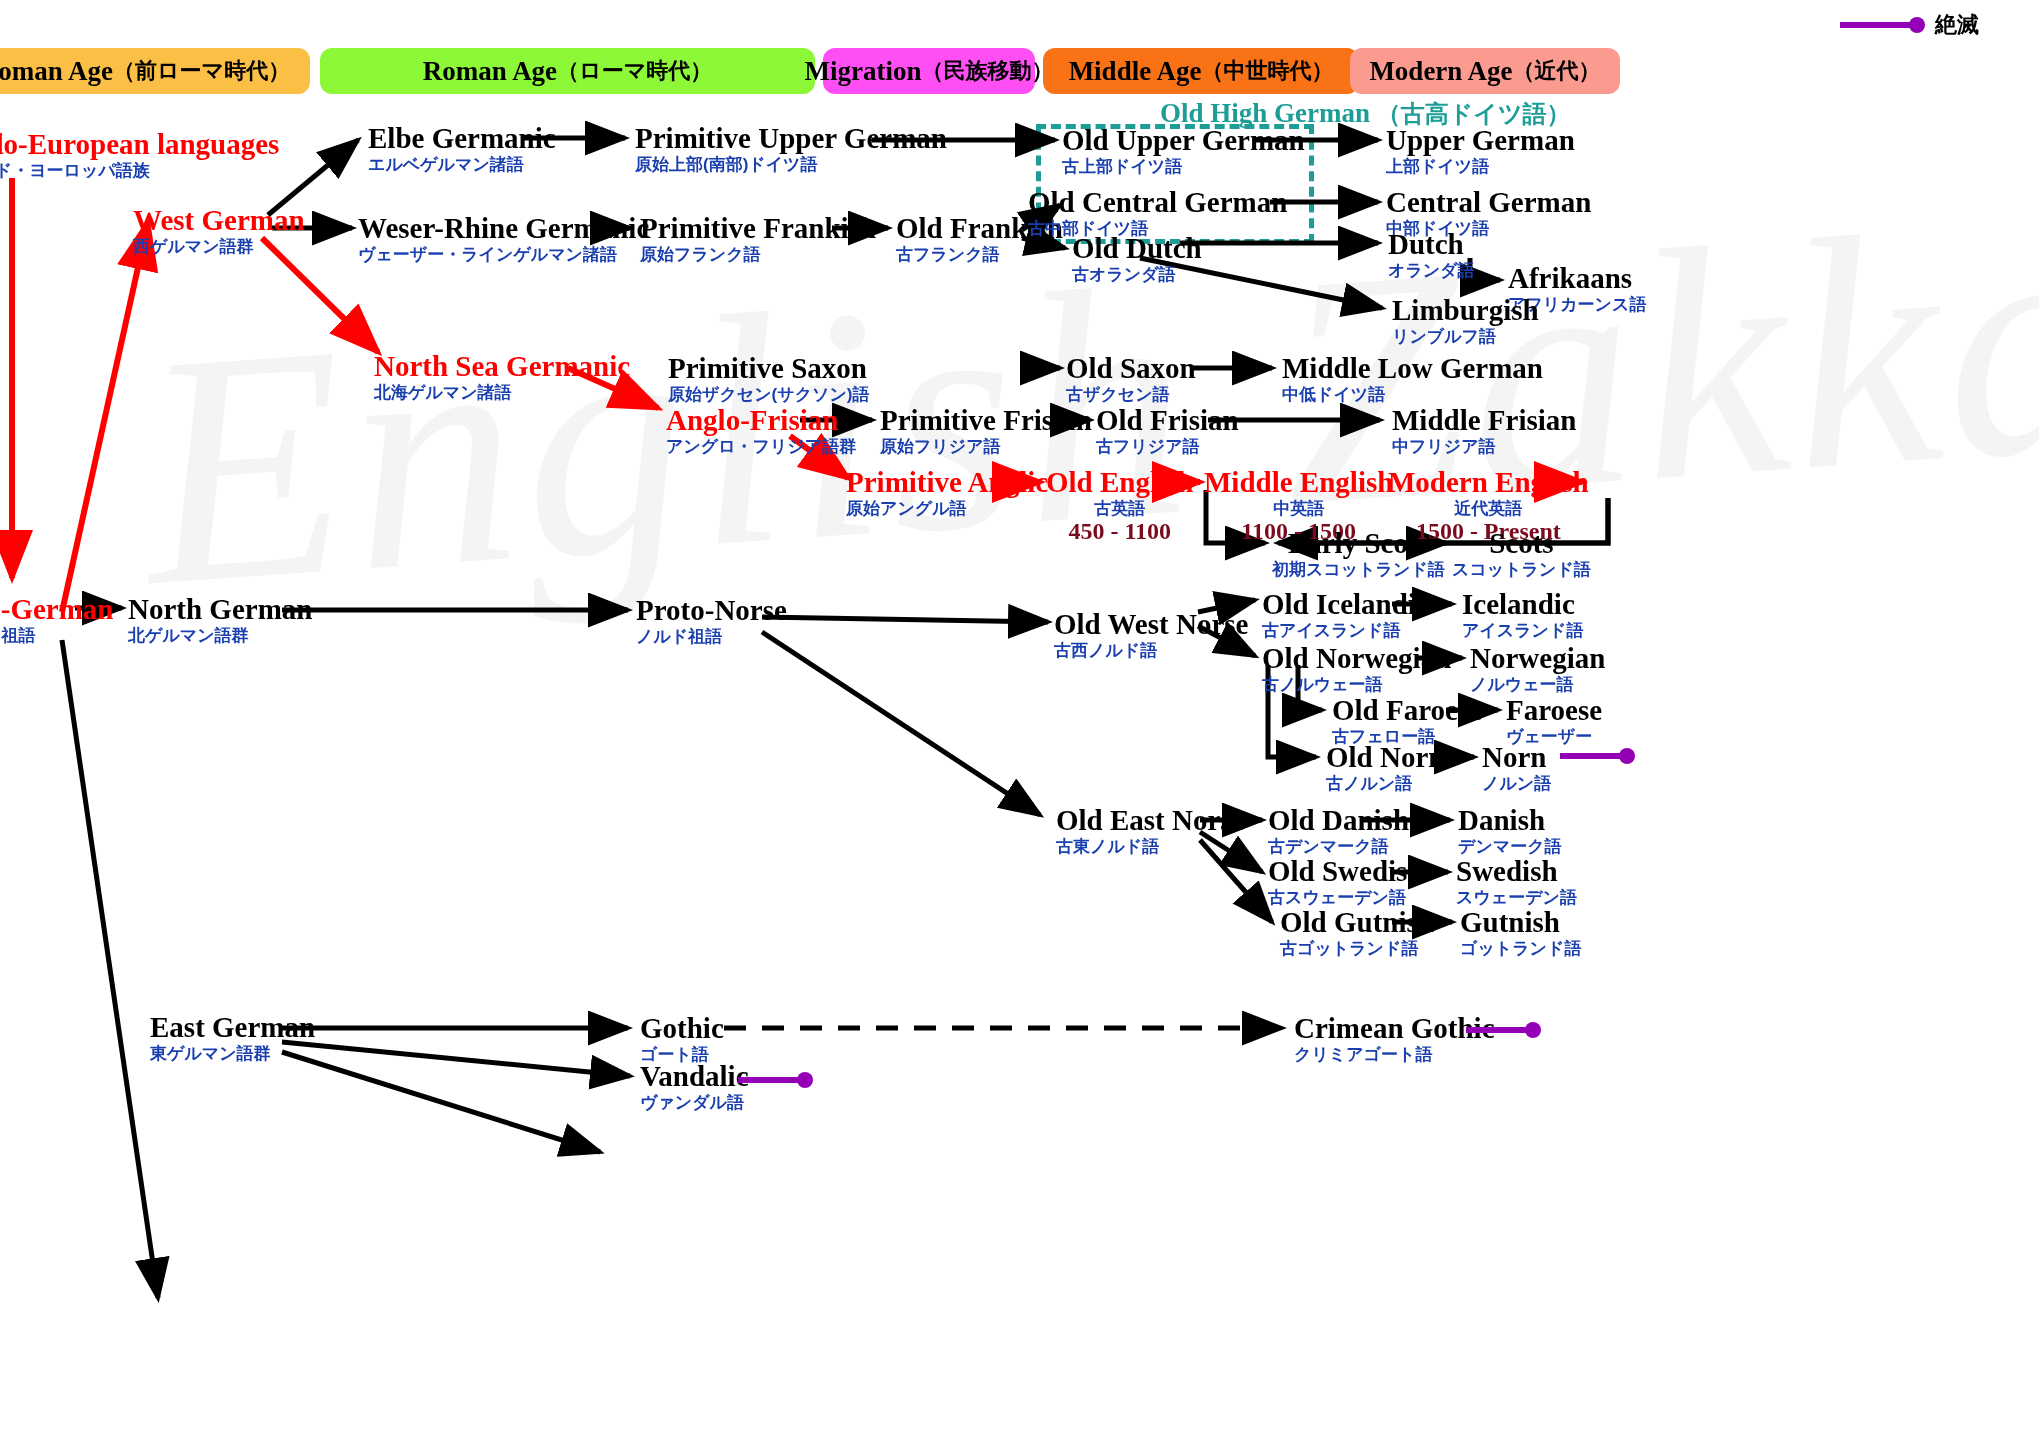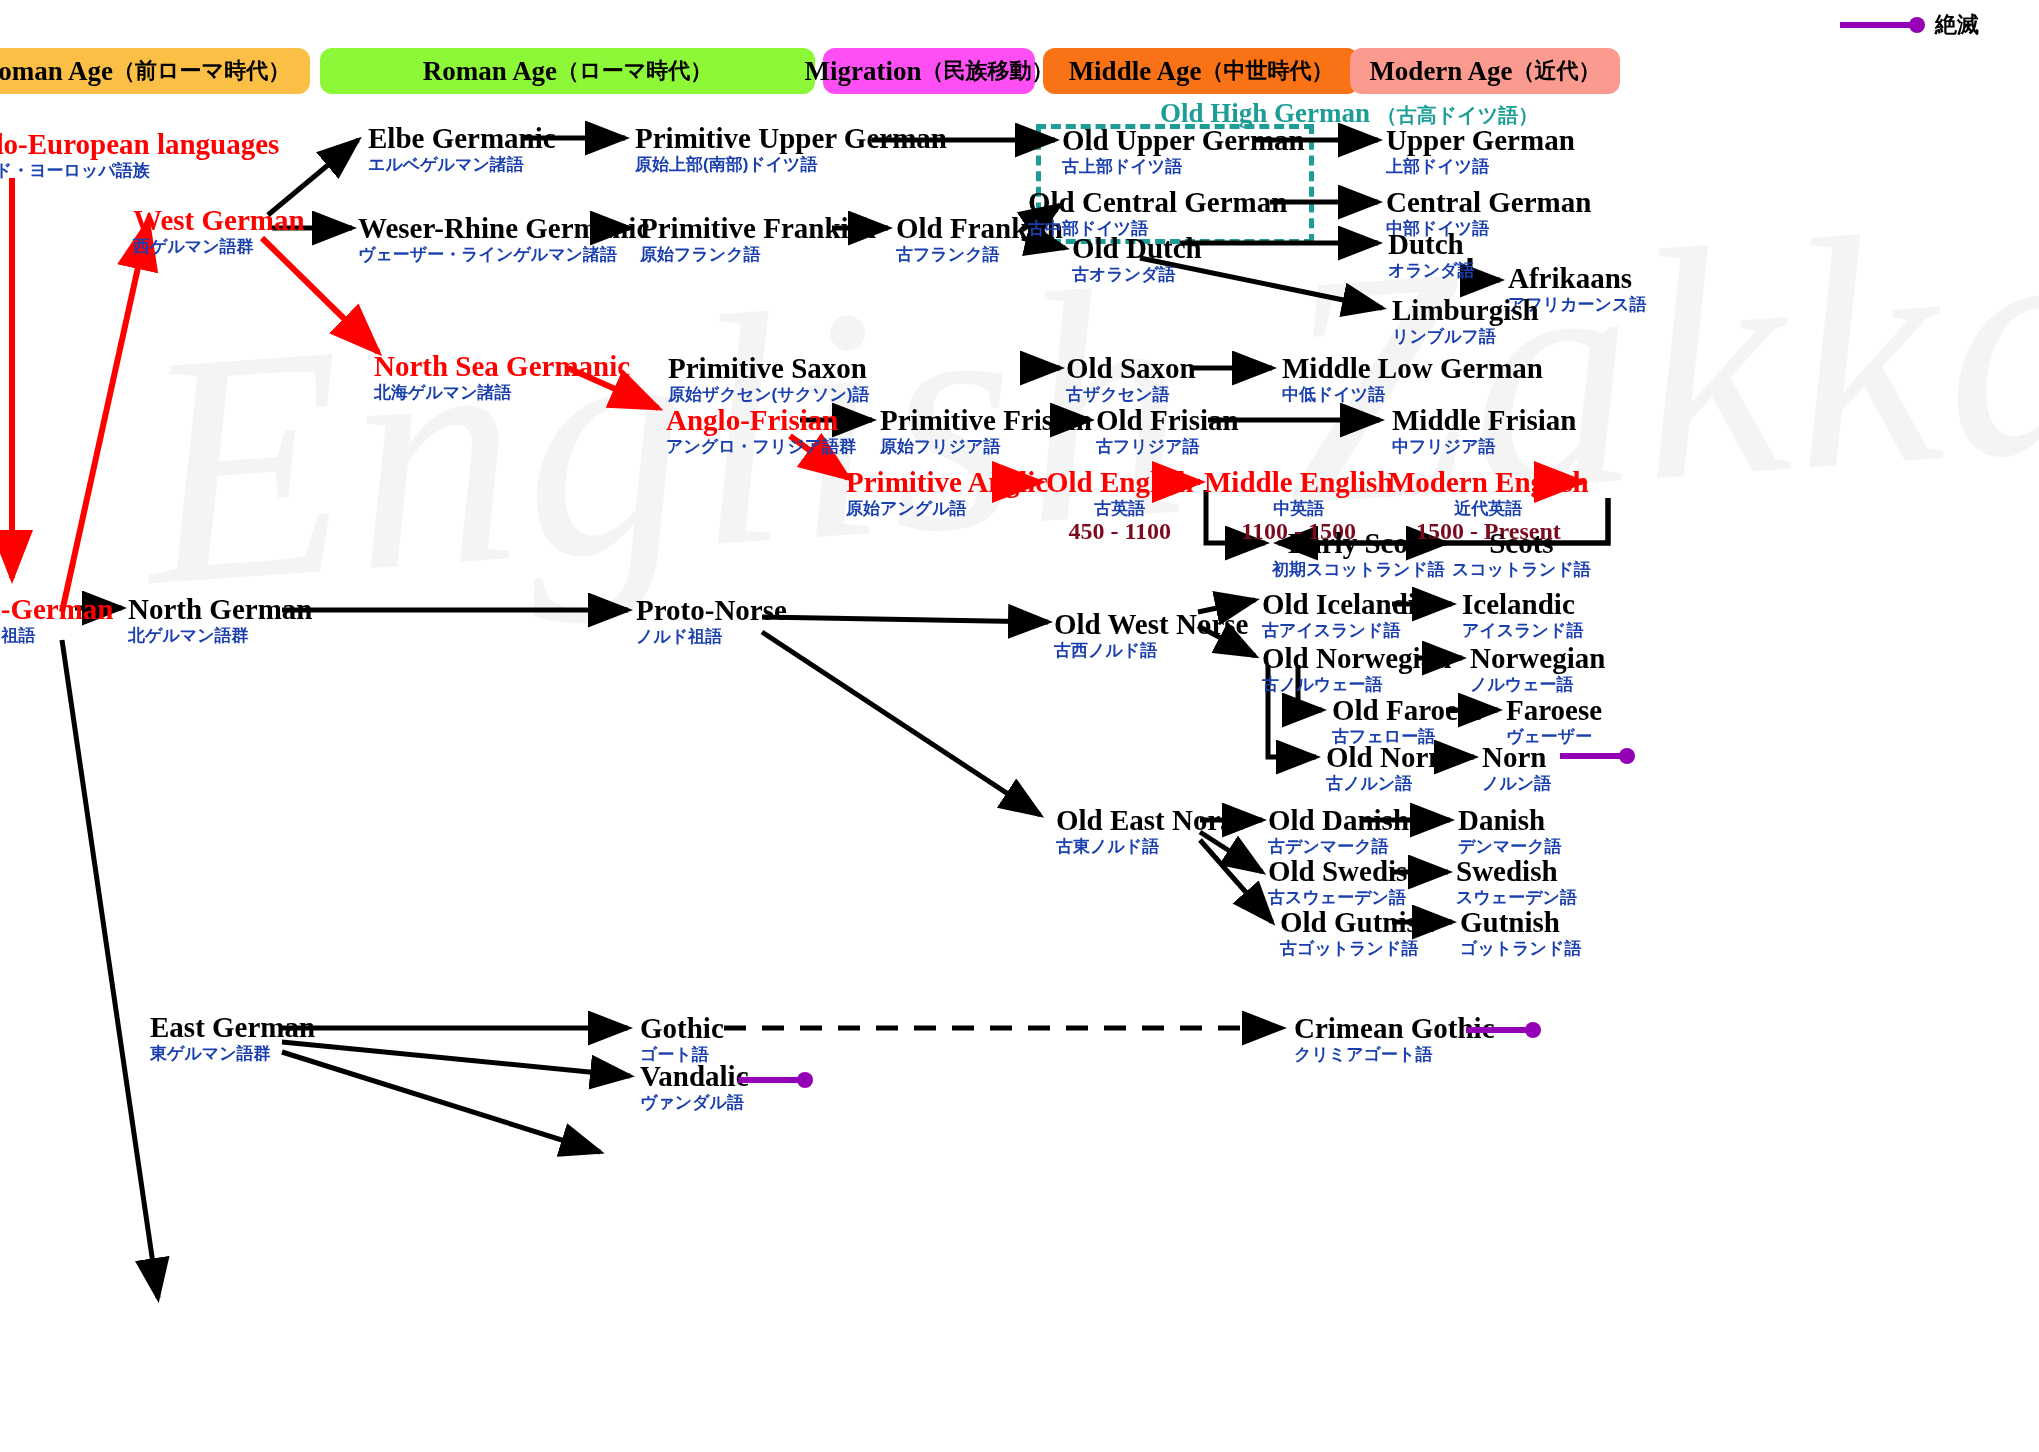--- a/index.html
+++ b/index.html
@@ -102,21 +102,21 @@
     position:absolute;
     z-index:5;
     white-space:nowrap;
     font-family:"Liberation Serif", serif;
     font-weight:bold;
     font-size:27px;
     color:#1c9e96;
   }
   .ohg-label .ja{
     font-family:"Liberation Sans", sans-serif;
-    font-size:20px;
+    font-size:24px;
     font-weight:bold;
   }
   svg.wires{
     position:absolute;left:0;top:0;width:2039px;height:1452px;
     z-index:3;pointer-events:none;
   }
   .extinct-mark{position:absolute;z-index:5;display:flex;align-items:center;}
   .extinct-mark .lbar{width:62px;height:6px;background:#9400b5;display:inline-block;}
   .extinct-mark .ldot{width:16px;height:16px;border-radius:50%;background:#9400b5;display:inline-block;margin-left:-3px;}
 </style>

